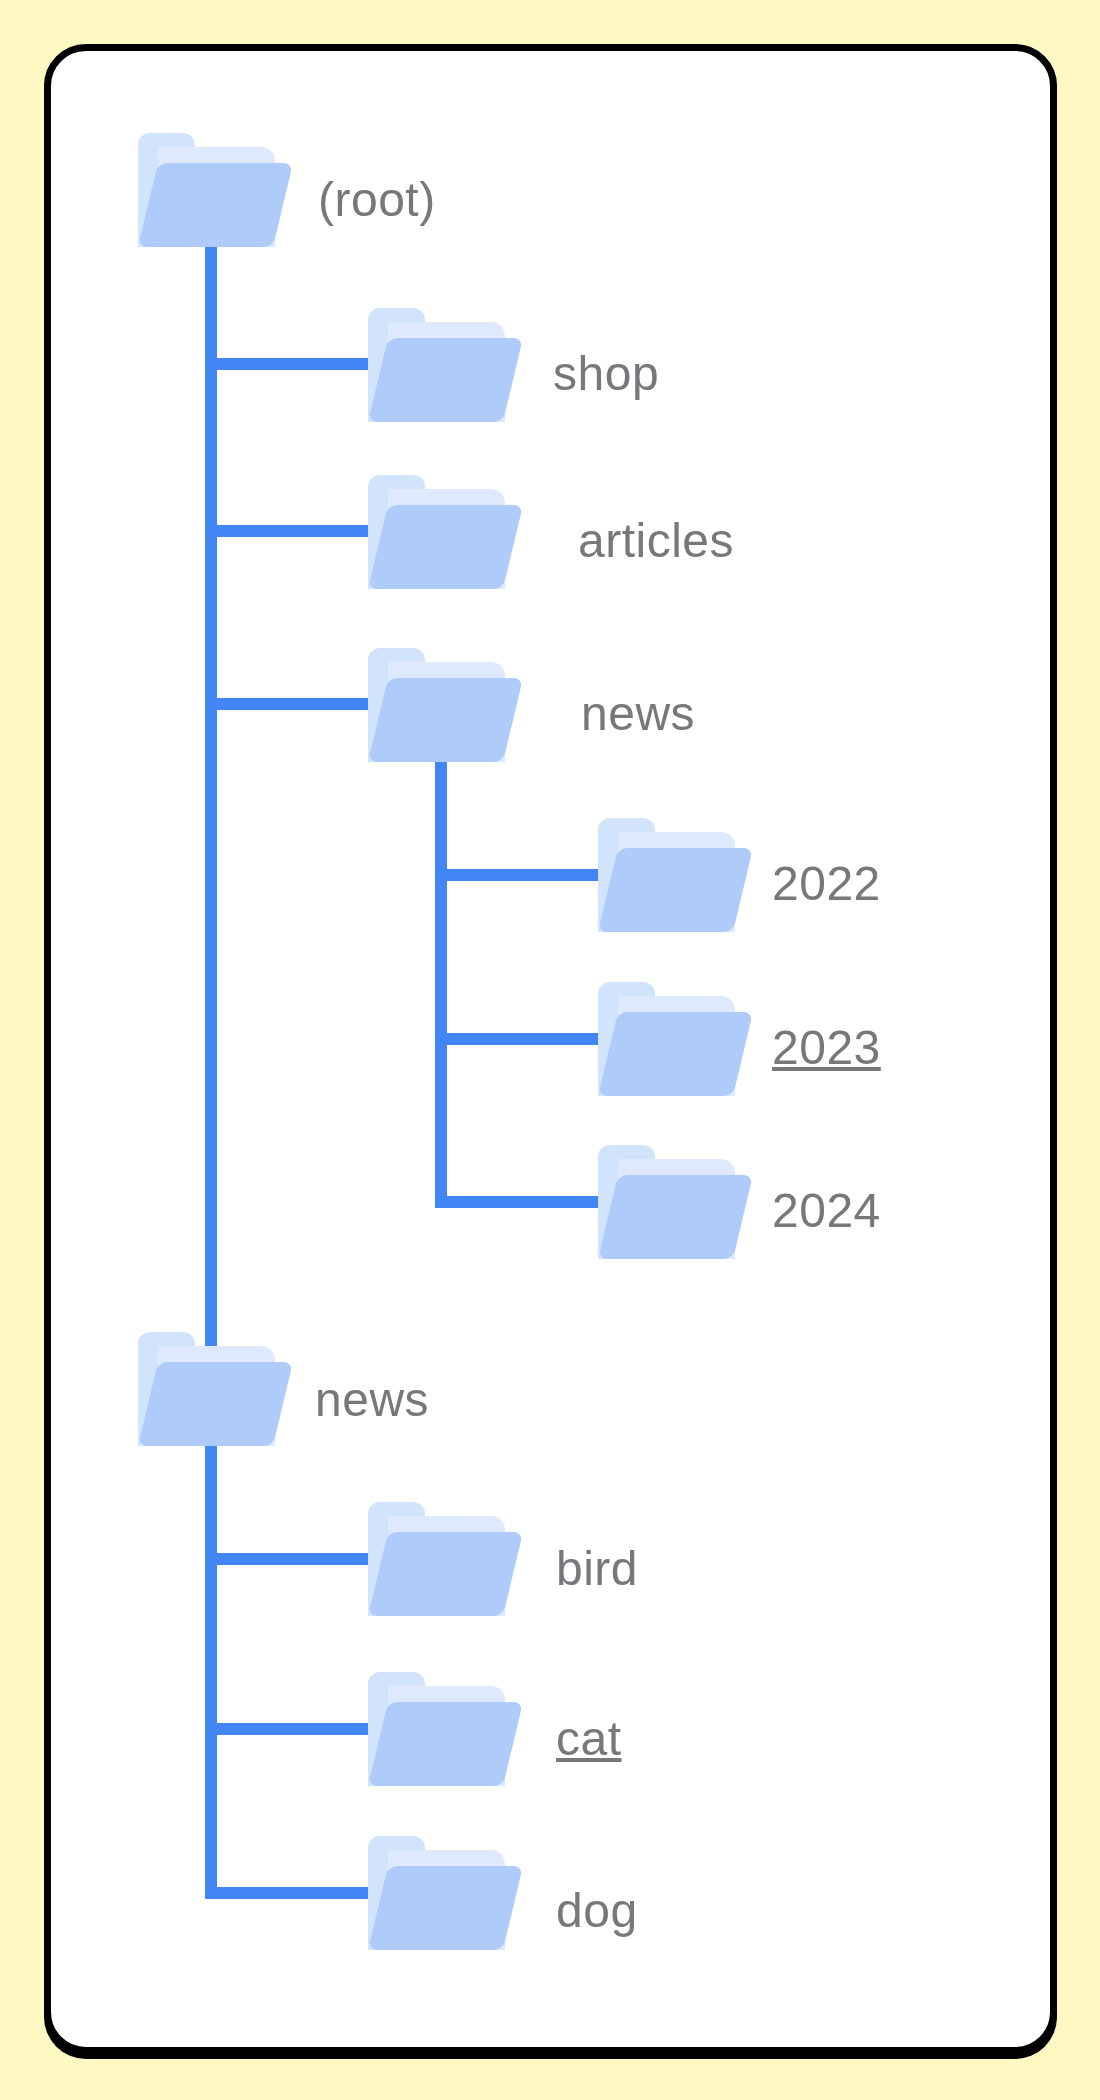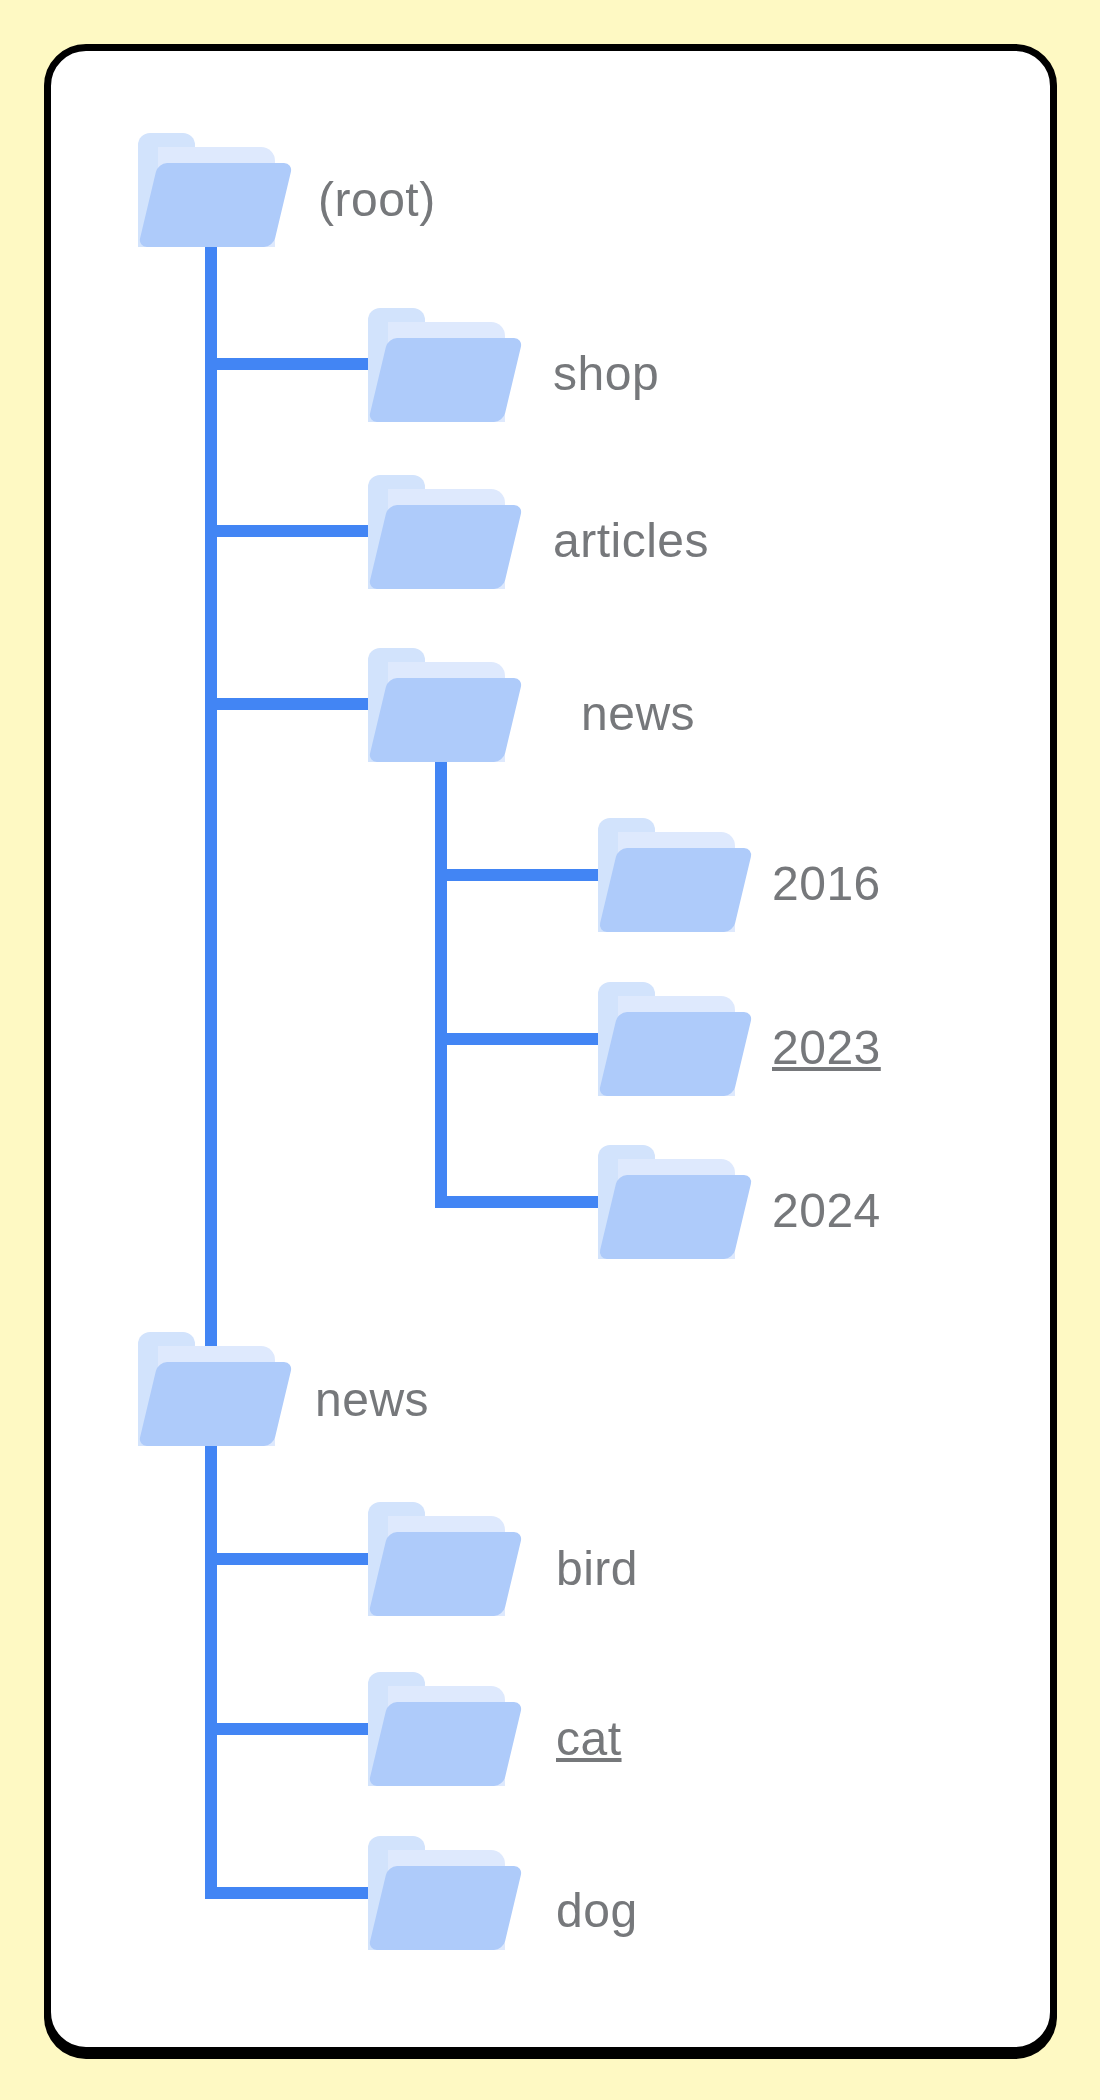--- a/index.html
+++ b/index.html
@@ -43,21 +43,21 @@
   }
   
   .lbl{
     position:absolute;z-index:2;
     font-size:48px;line-height:52px;height:52px;
     color:#76787B;white-space:nowrap;letter-spacing:0.5px;
   }
   
   #f-root{left:138px;top:133px;}       #l-root{left:318px;top:174px;}
   #f-about{left:368px;top:308px;}      #l-about{left:553px;top:348px;}
-  #f-articles{left:368px;top:475px;}   #l-articles{left:553px;top:515px;}
+  #f-articles{left:368px;top:475px;}   #l-articles{left:578px;top:515px;}
   #f-news{left:368px;top:648px;}       #l-news{left:553px;top:688px;margin-left:28px;}
   #f-2022{left:598px;top:818px;}       #l-2022{left:772px;top:858px;}
   #f-2023{left:598px;top:982px;}       #l-2023{left:772px;top:1022px;text-decoration:underline;}
   #f-2024{left:598px;top:1145px;}      #l-2024{left:772px;top:1185px;}
   #f-shop{left:138px;top:1332px;}      #l-shop{left:315px;top:1374px;}
   #f-bird{left:368px;top:1502px;}      #l-bird{left:556px;top:1543px;}
   #f-cat{left:368px;top:1672px;}       #l-cat{left:556px;top:1713px;text-decoration:underline;}
   #f-dog{left:368px;top:1836px;}       #l-dog{left:556px;top:1877px;margin-top:8px;}
   
   #e-main{left:205px;top:240px;height:1659px;}
@@ -144,21 +144,21 @@
   <div class="folder" id="f-dog">
     <span class="tab"></span>
     <span class="sheet"></span>
     <span class="front"></span>
   </div>
 
   <div class="lbl" id="l-root">(root)</div>
   <div class="lbl" id="l-about">shop</div>
   <div class="lbl" id="l-articles">articles</div>
   <div class="lbl" id="l-news">news</div>
-  <div class="lbl" id="l-2022">2016</div>
+  <div class="lbl" id="l-2022">2022</div>
   <div class="lbl" id="l-2023">2023</div>
   <div class="lbl" id="l-2024">2024</div>
   <div class="lbl" id="l-shop">news</div>
   <div class="lbl" id="l-bird">bird</div>
   <div class="lbl" id="l-cat">cat</div>
   <div class="lbl" id="l-dog">dog</div>
 
 </div>
 
 </body></html>

